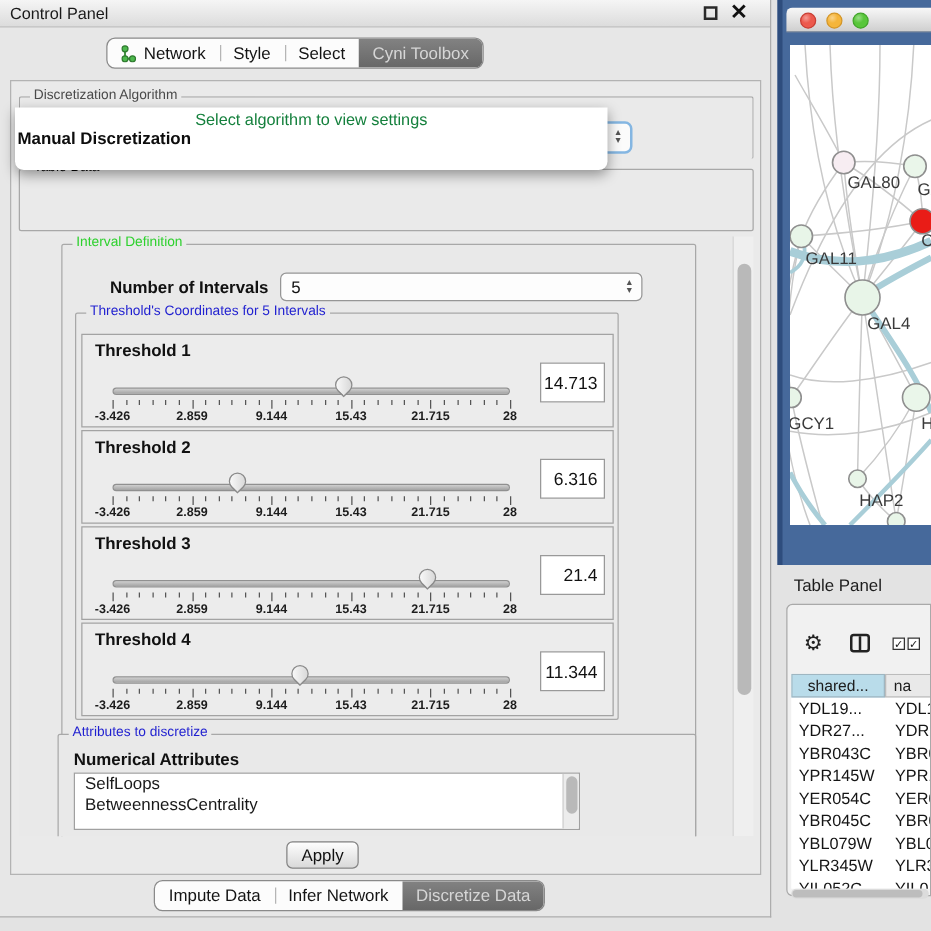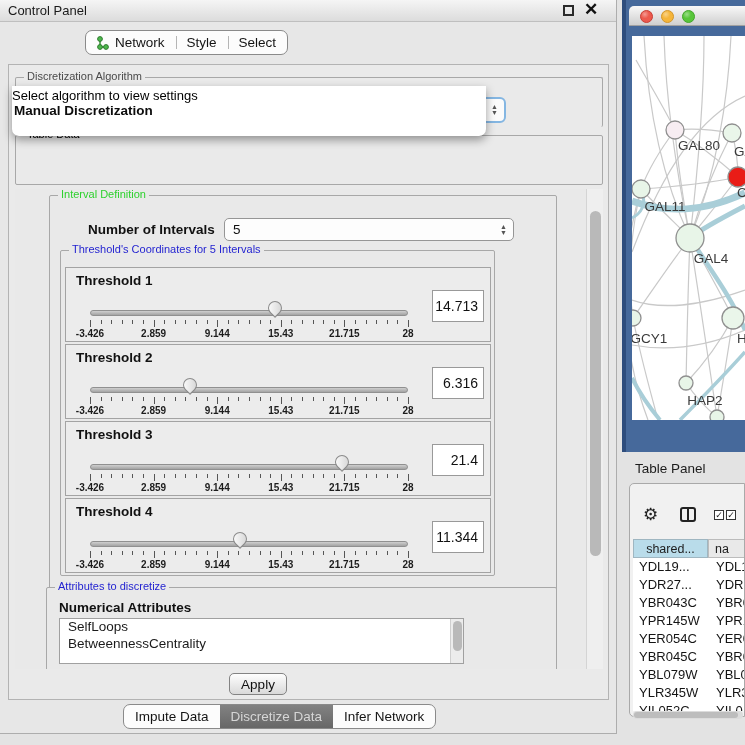--- a/index.html
+++ b/index.html
@@ -37,21 +37,21 @@
   .grouplabel.dim { color:#4a4a4a; }
 
   
   #algo-group { left:6px; top:12px; width:588px; height:50px; border-bottom:none; }
   #algo-combo { left:16px; top:32px; width:481px; height:26px; background:#fbfbfb;
     border:2px solid #84b6e2; border-radius:6px; }
 
   
   #algo-popup { left:12px; top:86px; width:474px; height:50px; background:#ffffff;
     border-radius:0 0 7px 7px; box-shadow:0 4px 10px rgba(0,0,0,.38); z-index:30; }
-  #popup-hint { left:0; right:0; top:2px; text-align:left; font-size:13px; color:#000000; }
+  #popup-hint { left:0; right:0; top:2px; text-align:center; font-size:13px; color:#15803d; }
   .popup-opt { left:2px; font-size:13.5px; color:#0d0d0d; white-space:nowrap; }
   .popup-opt.b { font-weight:bold; }
 
   
   #tdata-group { left:6px; top:70px; width:588px; height:50px; }
   .combo { background:#fdfdfd; border:1px solid #969696; border-radius:5px; position:absolute; }
   .combo .val { position:absolute; left:8px; top:0; bottom:0; display:flex; align-items:center; font-size:13.5px; color:#111; }
   .spinner { position:absolute; right:6px; top:0; bottom:0; display:flex; flex-direction:column; justify-content:center; color:#555; }
   .spinner span { font-size:7px; line-height:6px; }
   #tdata-combo { left:10px; top:14px; width:566px; height:25px; }
@@ -140,20 +140,23 @@
           <circle cx="3" cy="11" r="2.4" fill="#4db84d" stroke="#2f7a2f"></circle>
           <circle cx="9" cy="11" r="2.4" fill="#4db84d" stroke="#2f7a2f"></circle>
         </svg>
         <span>Network</span>
       </div>
       <div class="tab">
         <span>Style</span>
       </div>
       <div class="tab">
         <span>Select</span>
+      </div>
+      <div class="tab sel">
+        <span>Cyni Toolbox</span>
       </div>
     </div>
 
   <div class="abs" id="main-panel">
 
     <div class="groupbox" id="algo-group">
       <span class="grouplabel dim">Discretization Algorithm</span>
     </div>
     <div class="abs" id="algo-combo">
       <div class="spinner">
@@ -395,25 +398,25 @@
       </div>
     </div>
 
     <div class="abs" id="apply-btn">Apply</div>
   </div>
 
   <div class="abs tabstrip" id="bottom-tabs">
       <div class="tab">
         <span>Impute Data</span>
       </div>
+      <div class="tab">
+        <span>Infer Network</span>
+      </div>
       <div class="tab sel">
         <span>Discretize Data</span>
-      </div>
-      <div class="tab">
-        <span>Infer Network</span>
       </div>
     </div>
 
   <div class="abs" id="algo-popup">
     <div class="abs" id="popup-hint">Select algorithm to view settings</div>
     <div class="abs popup-opt b" style="top:17px;">Manual Discretization</div>
   </div>
 </div>
 
 <div class="abs" id="net-window">

